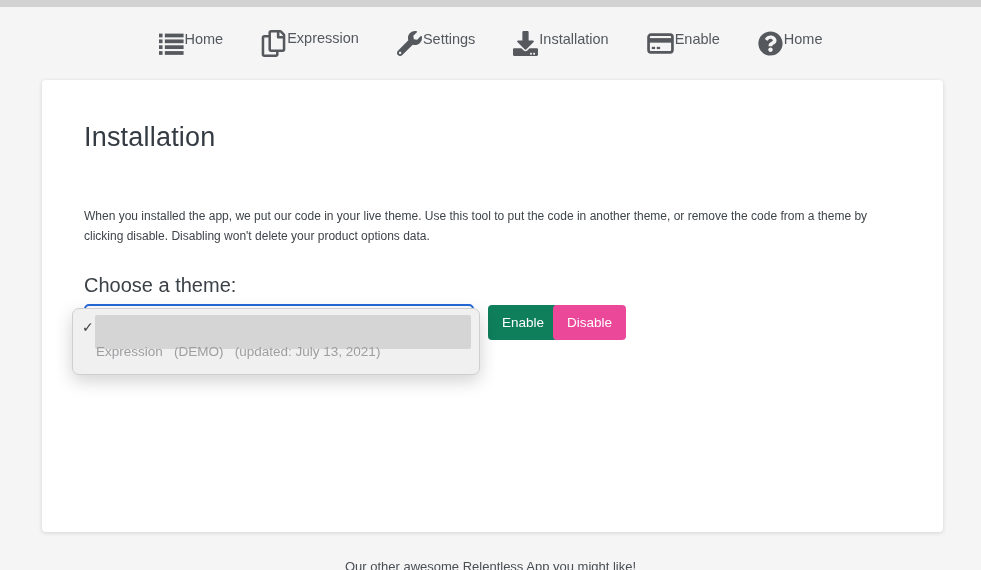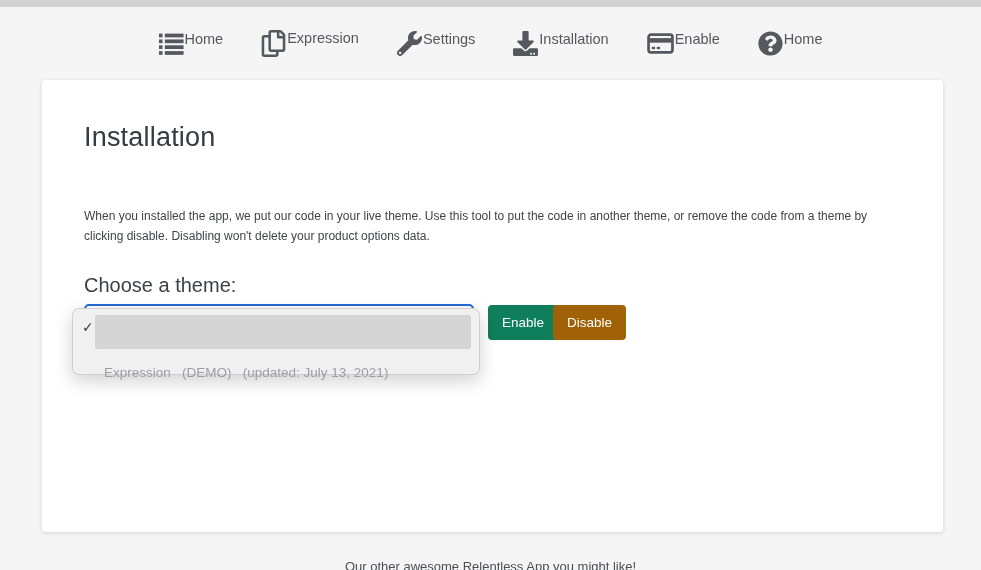--- a/index.html
+++ b/index.html
@@ -55,39 +55,39 @@
     background: #ffffff; border: 2px solid #2368d9; border-radius: 5px;
   }
 
   .btn {
     position: absolute; top: 225px; height: 35px;
     border: none; border-radius: 4px; color: #ffffff;
     font-family: "Liberation Sans", "DejaVu Sans", sans-serif;
     font-size: 13.5px; cursor: pointer; padding: 8px 14px;
   }
   .btn-enable { left: 446px; background: #0f7e5a; }
-  .btn-disable { left: 511px; background: #a16207; }
+  .btn-disable { left: 511px; background: #ec4899; }
 
   
   .dropdown {
     position: absolute; left: 30px; top: 228px; width: 408px; height: 67px;
     background: #f0f0f1; border: 1px solid #cfcfd1; border-radius: 7px;
     box-shadow: 0 6px 18px rgba(0,0,0,0.18);
   }
   .dropdown-check {
     position: absolute; left: 9px; top: 10px;
     font-size: 14px; color: #3e3e40;
   }
   .dropdown-selected-bar {
     position: absolute; left: 22px; top: 6px; width: 376px; height: 34px;
     background: #d5d5d6; border-radius: 2px;
   }
   .dropdown-option {
-    position: absolute; left: 23px; top: 56px;
-    font-size: 13.5px; color: #9e9ea1; white-space: pre; margin-left: 8px;
+    position: absolute; left: 23px; top: 35px;
+    font-size: 13.5px; color: #9e9ea1; white-space: pre;
   }
 
   
   .footer-text {
     position: absolute; left: 0; top: 559px; width: 981px;
     text-align: center; font-size: 13px; color: #4a4f54;
   }
 </style>
 </head>
 <body>

